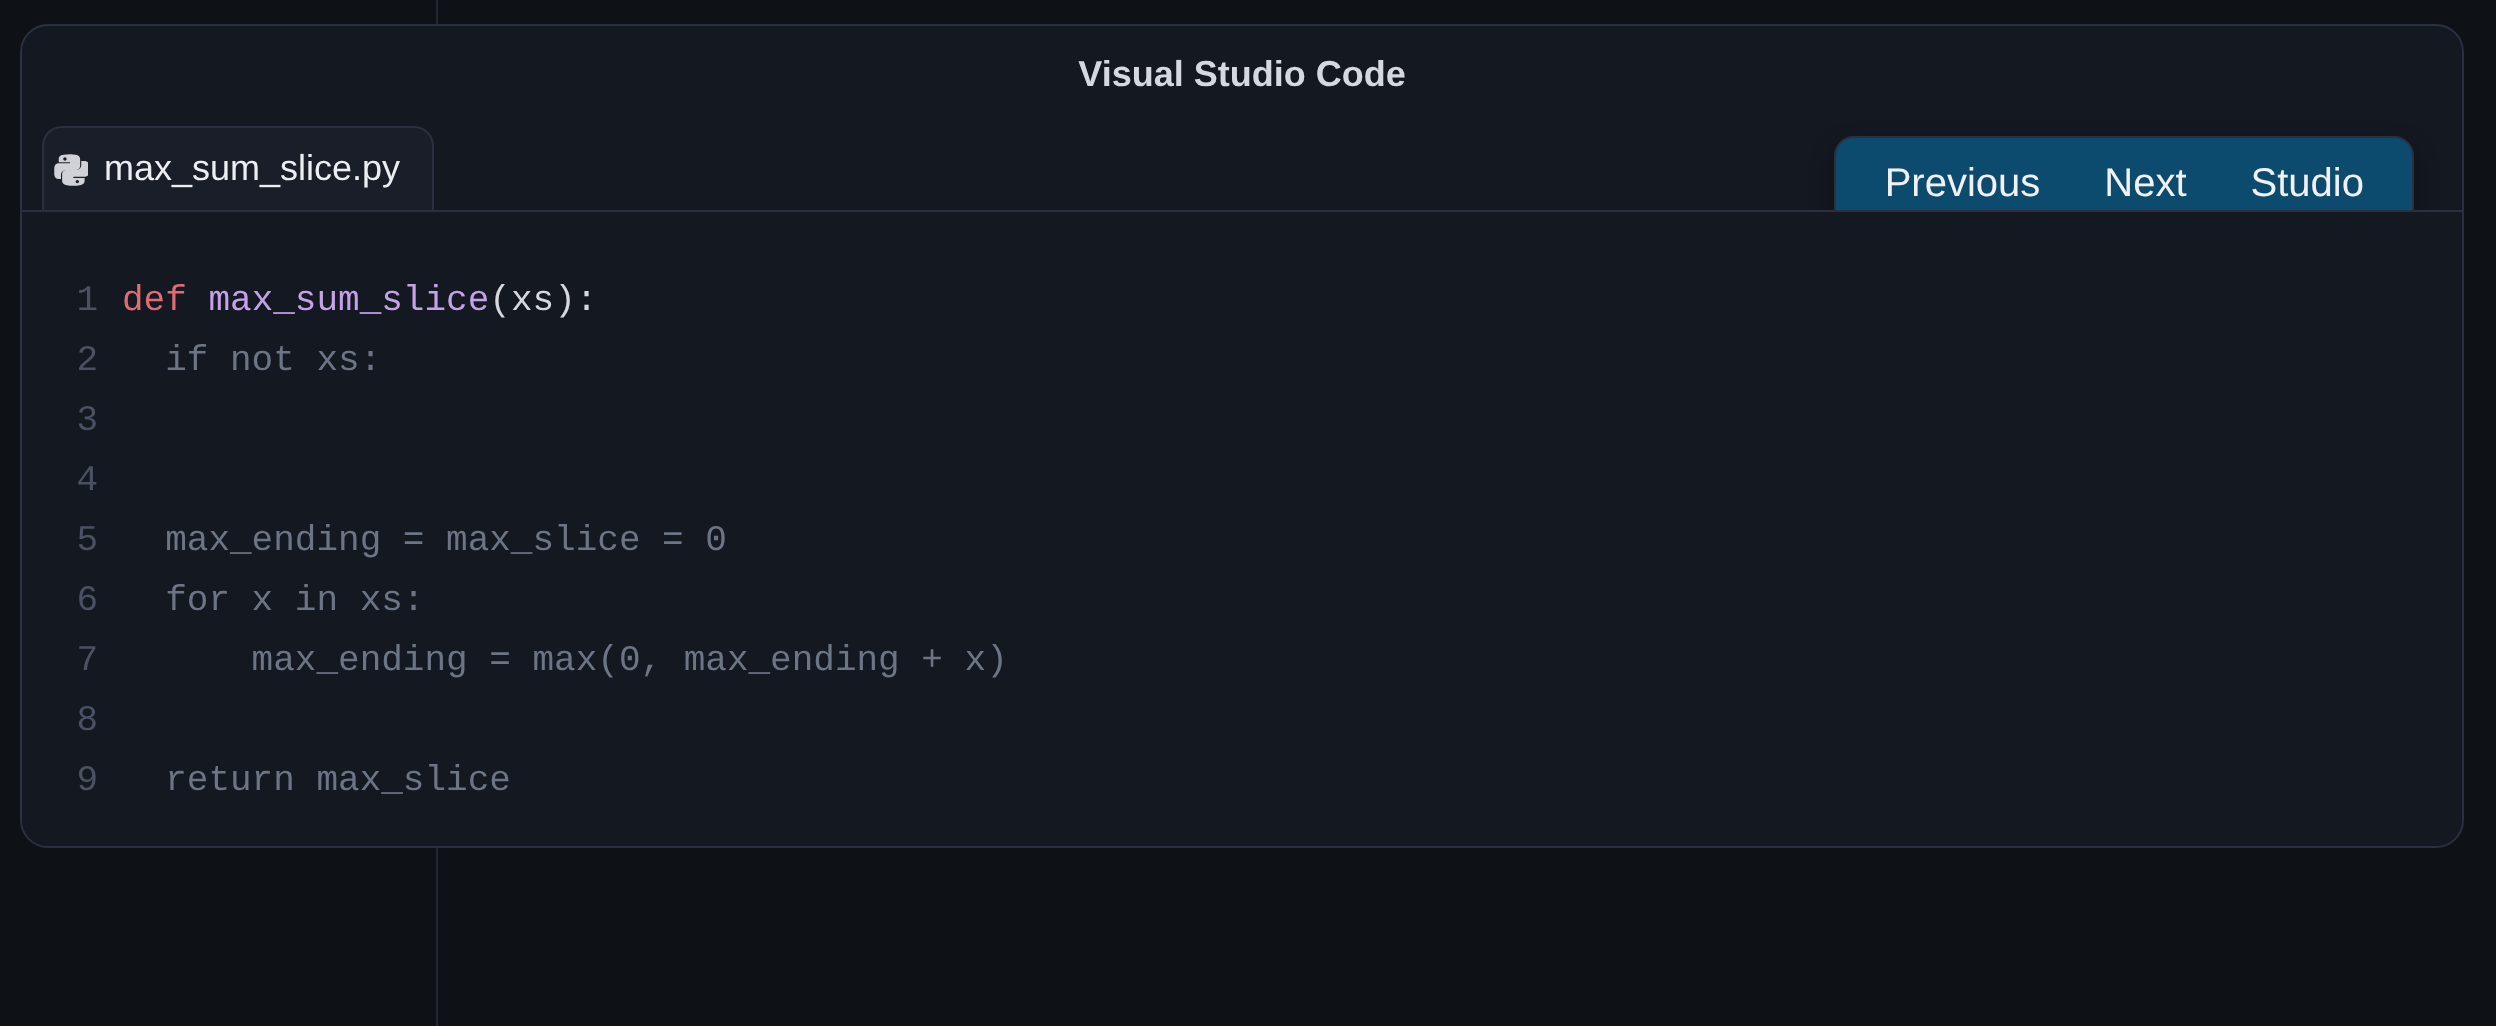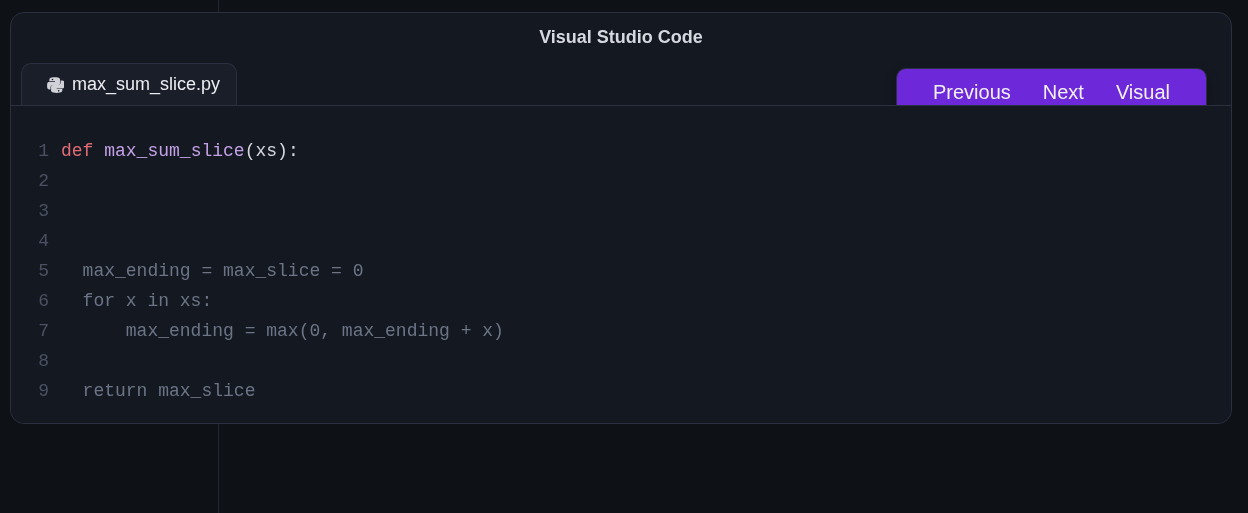--- a/index.html
+++ b/index.html
@@ -49,41 +49,41 @@
     }
     .tab {
       display: flex;
       align-items: center;
       gap: 8px;
       background: #1a1e29;
       border: 1px solid #2b3040;
       border-bottom: none;
       border-top-left-radius: 10px;
       border-top-right-radius: 10px;
-      padding: 10px 16px 10px 24px;
+      padding: 10px 16px 10px 4px;
       font-size: 18px;
       font-weight: 500;
       color: #eceef2;
     }
     .py-icon {
       width: 18px;
       height: 18px;
       display: block;
     }
     .actions {
       position: absolute;
       top: 55px;
       right: 24px;
       display: flex;
       align-items: center;
       gap: 32px;
-      background: #6d28d9;
+      background: #0c4a6e;
       border: 1px solid #2b3040;
       border-radius: 10px;
-      padding: 12px 36px;
+      padding: 12px 24px;
       box-shadow: 0 6px 12px rgba(0,0,0,0.35);
     }
     .action-btn {
       background: transparent;
       border: none;
       font-size: 20px;
       color: #f1f1f3;
       font-weight: 500;
       font-family: inherit;
       cursor: pointer;
@@ -147,31 +147,32 @@
           </g>
         </svg>
       </span>
       <span>max_sum_slice.py</span>
     </div>
   </div>
 
   <div class="actions">
     <button class="action-btn">Previous</button>
     <button class="action-btn">Next</button>
-    <button class="action-btn">Visual</button>
+    <button class="action-btn">Studio</button>
   </div>
 
   <div class="editor-area">
     <div class="code">
       <div class="row">
         <span class="gutter">1</span>
         <span class="linecontent"><span class="kw-def">def</span> <span class="fn-name">max_sum_slice</span><span class="paren">(</span><span class="param">xs</span><span class="paren">)</span><span class="colon">:</span></span>
       </div>
       <div class="row">
         <span class="gutter">2</span>
+        <span class="linecontent">  if not xs:</span>
       </div>
       <div class="row">
         <span class="gutter">3</span>
       </div>
       <div class="row">
         <span class="gutter">4</span>
         <span class="linecontent"></span>
       </div>
       <div class="row">
         <span class="gutter">5</span>

